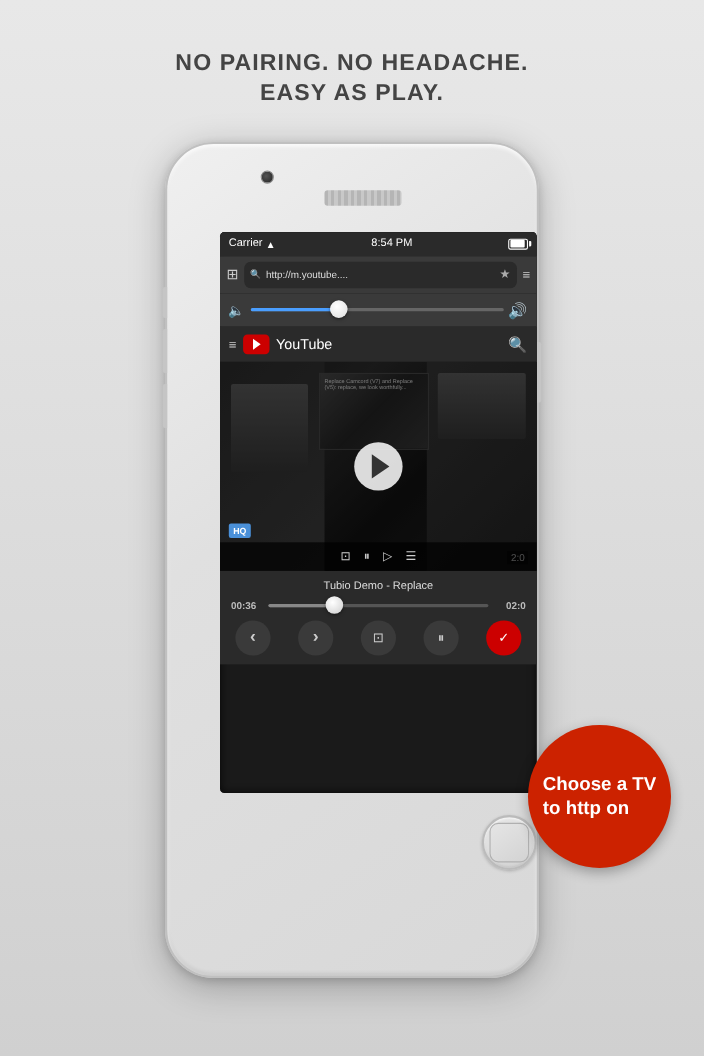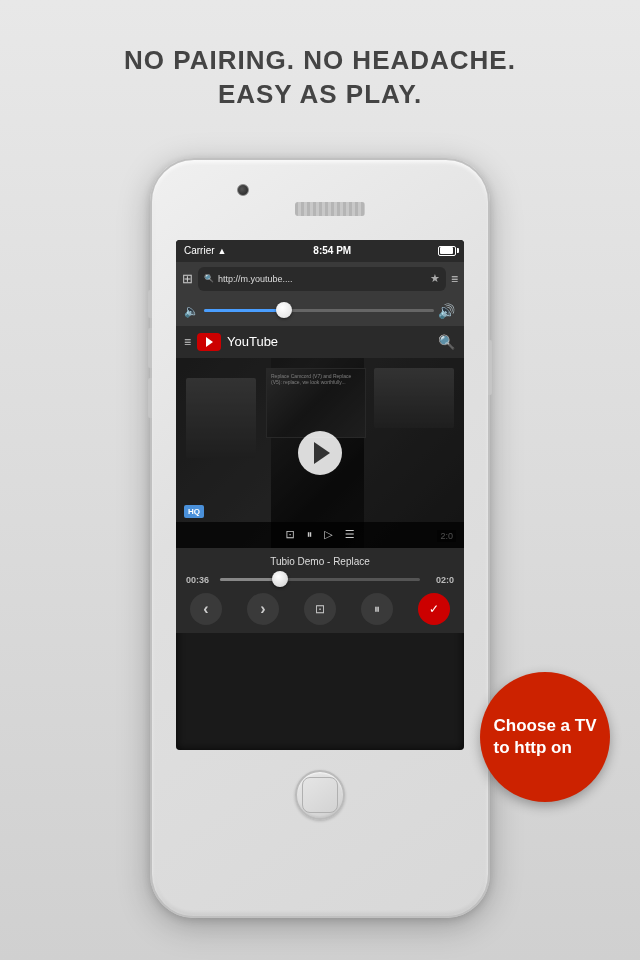--- a/index.html
+++ b/index.html
@@ -10,45 +10,45 @@
       font-family: 'Arial', sans-serif;
       overflow: hidden;
       position: relative;
     }
 
     
     .header-text {
       text-align: center;
       padding-top: 22px;
       padding-bottom: 18px;
-      font-size: 26px;
+      font-size: 21px;
       font-weight: 900;
       color: #444;
       text-transform: uppercase;
       letter-spacing: 1px;
       line-height: 1.3;
     }
 
     
     .phone-frame {
       position: relative;
       width: 340px;
       height: 760px;
-      margin: 16px auto;
+      margin: 0 auto;
       background: linear-gradient(145deg, #f0f0f0 0%, #e0e0e0 40%, #d8d8d8 100%);
       border-radius: 44px;
       border: 2px solid #c0c0c0;
       box-shadow:
         inset 0 2px 4px rgba(255,255,255,0.9),
         inset 0 -2px 4px rgba(0,0,0,0.1),
         0 8px 32px rgba(0,0,0,0.25),
         0 2px 8px rgba(0,0,0,0.15);
       display: flex;
       flex-direction: column;
-      align-items: center;
+      align-items: flex-end;
     }
 
     
     .phone-top {
       width: 100%;
       height: 80px;
       display: flex;
       flex-direction: column;
       align-items: center;
       justify-content: center;
@@ -104,21 +104,21 @@
       font-size: 10px;
       color: #fff;
       display: flex;
       align-items: center;
       gap: 3px;
     }
 
     .status-time {
       font-size: 10px;
       color: #fff;
-      font-weight: bold;
+      font-weight: normal;
     }
 
     .status-right {
       display: flex;
       align-items: center;
       gap: 3px;
     }
 
     .battery-icon {
       width: 18px;

